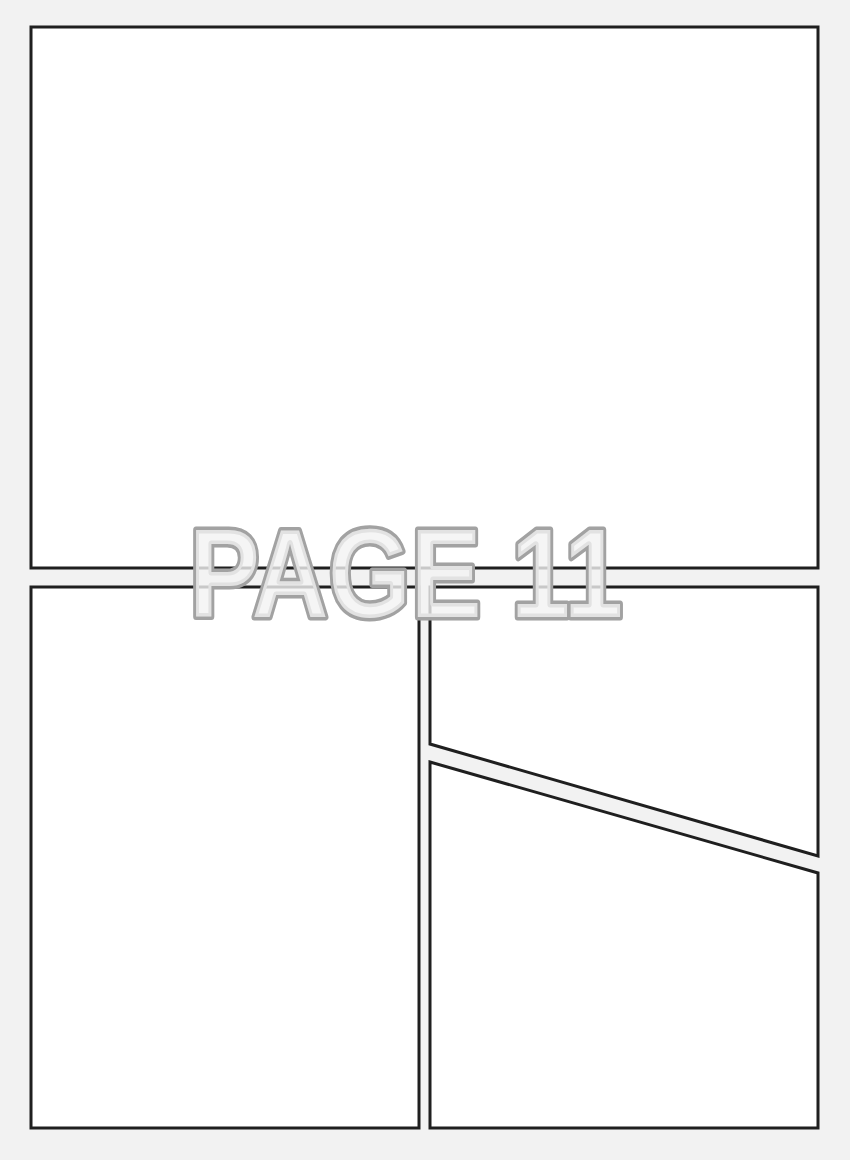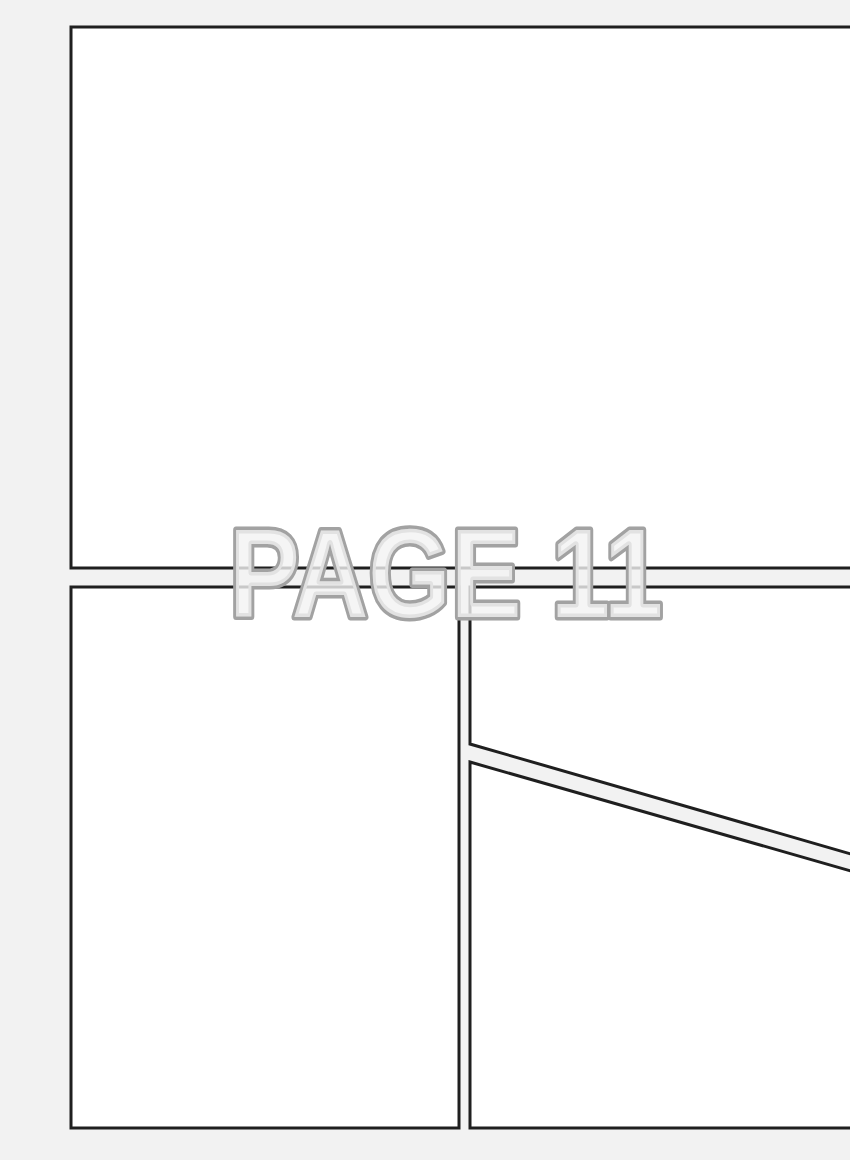--- a/index.html
+++ b/index.html
@@ -11,21 +11,20 @@
     height: 1160px;
     background: #f2f2f2;
     font-family: "Liberation Sans", sans-serif;
     overflow: hidden;
   }
   .page {
     position: relative;
     width: 692px;
     height: 1160px;
     background: #f2f2f2;
-    margin-left: 40px;
   }
   .page svg {
     display: block;
     width: 850px;
     height: 1160px;
   }
   .panel {
     stroke: #1f1f1f;
     stroke-width: 3;
   }

